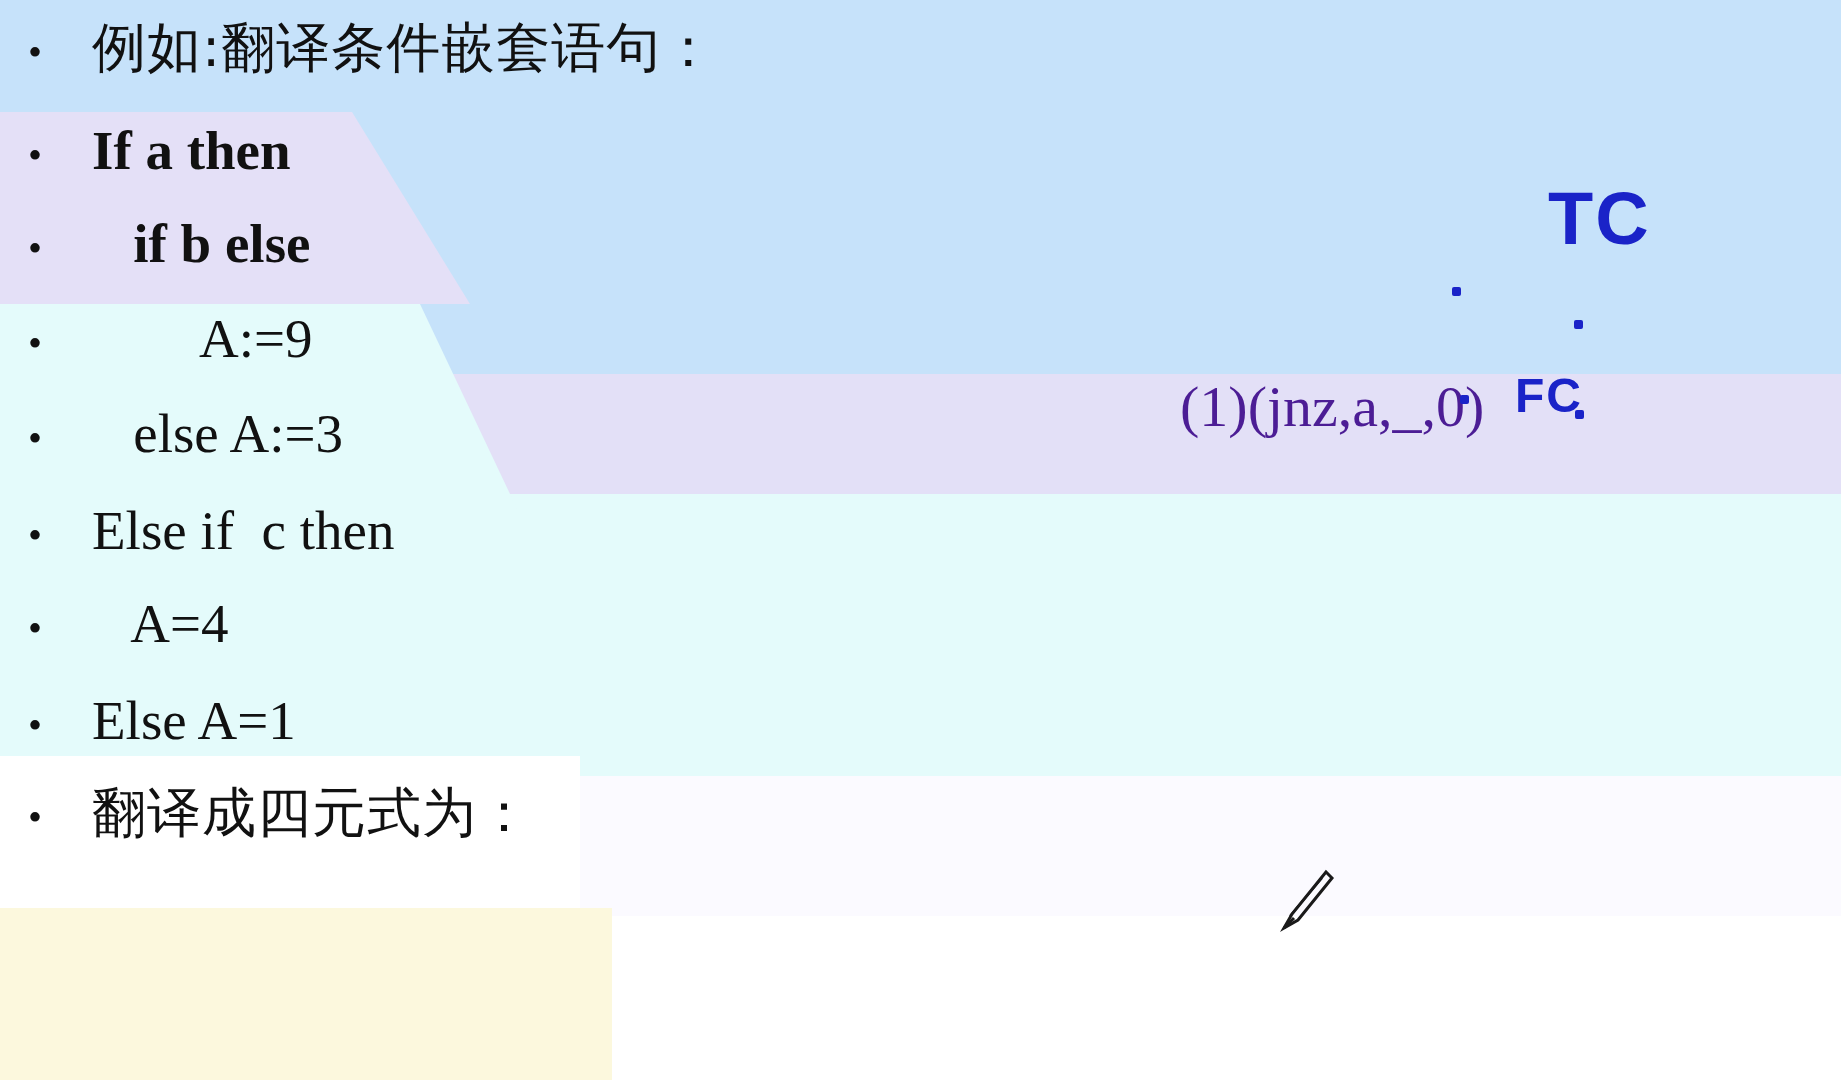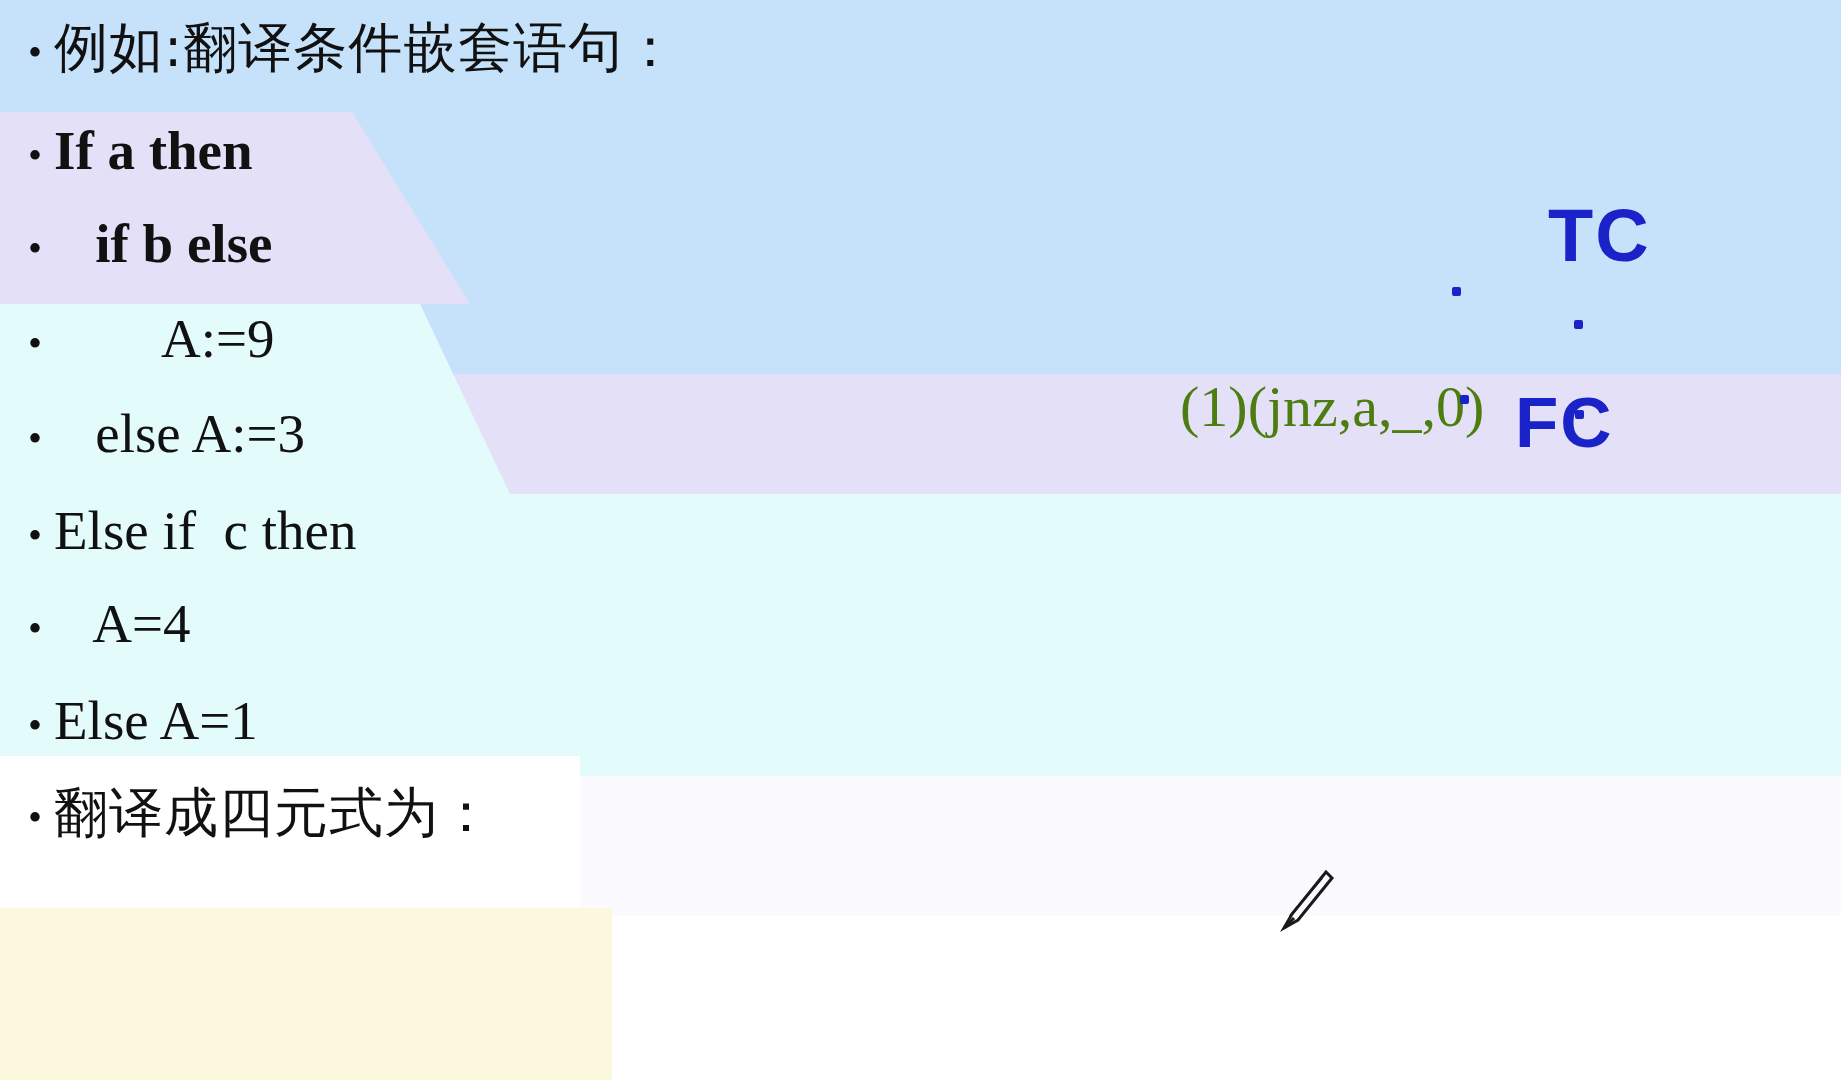--- a/index.html
+++ b/index.html
@@ -104,20 +104,21 @@
     color: #111111;
     font-size: 40px;
     line-height: 1;
     text-align: left;
   }
   .bullet-text {
     color: #111111;
     font-size: 55px;
     line-height: 1.05;
     white-space: pre;
+    margin-left: 38px;
   }
   .bullet-text.cjk {
     font-family: "DejaVu Sans", "Liberation Sans", sans-serif;
     font-size: 54px;
     letter-spacing: 1px;
   }
   .bullet-text.mono-ish {
     font-family: Liberation Serif, serif;
     font-weight: 700;
   }
@@ -131,38 +132,38 @@
   .r5 { top: 502px; }
   .r6 { top: 595px; }
   .r7 { top: 692px; }
   .r8 { top: 785px; }
 
   
   .quads {
     position: absolute;
     left: 1180px;
     top: 230px;
-    color: #4d7c0f;
+    color: #4c1d95;
     font-size: 58px;
     line-height: 1.22;
     white-space: pre;
     font-family: "Liberation Serif", "DejaVu Serif", serif;
   }
   .quad-line { display: block; }
 
   
   .ink {
     position: absolute;
     color: #1a23c8;
     font-family: "Liberation Sans", "DejaVu Sans", sans-serif;
     font-weight: 700;
     pointer-events: none;
   }
-  .ink-tc  { left: 1548px; top: 193px;  font-size: 74px; letter-spacing: 2px; text-align: center; }
-  .ink-fc  { left: 1515px; top: 382px;  font-size: 71px; letter-spacing: 2px; }
+  .ink-tc  { left: 1548px; top: 176px;  font-size: 74px; letter-spacing: 2px; text-align: center; }
+  .ink-fc  { left: 1515px; top: 368px;  font-size: 48px; letter-spacing: 2px; }
   .ink-dot { position: absolute; width: 9px; height: 9px; background: #1a23c8; border-radius: 2px; }
   .dot-a { left: 1574px; top: 320px; }
   .dot-b { left: 1575px; top: 410px; }
   .dot-c { left: 1452px; top: 287px; }
   .dot-d { left: 1460px; top: 395px; }
 
   
   .pen-cursor {
     position: absolute;
     left: 1278px;

